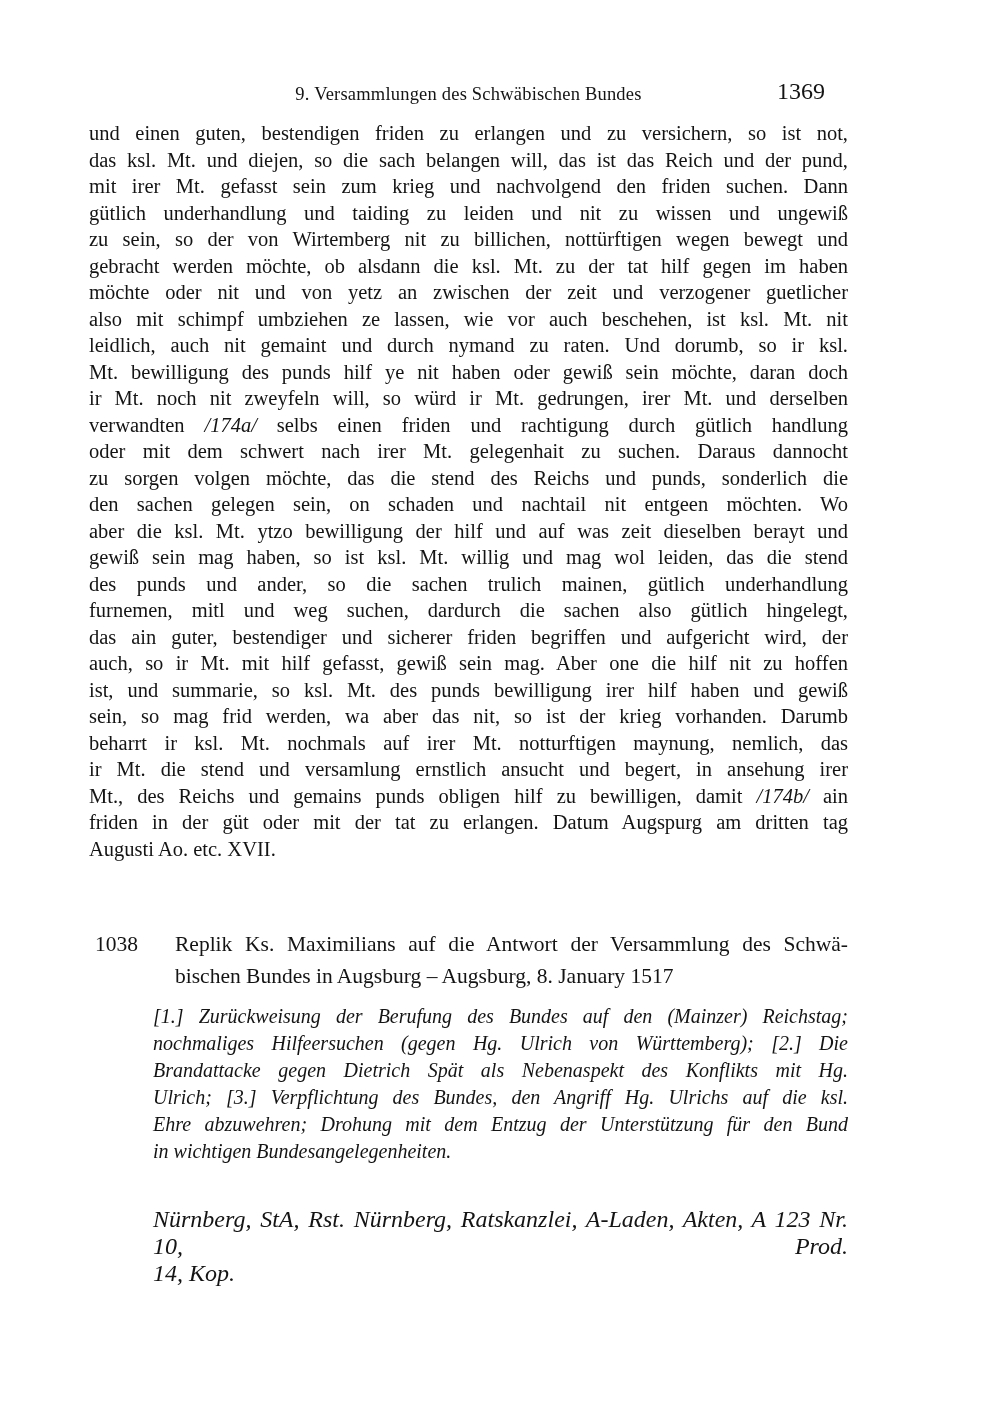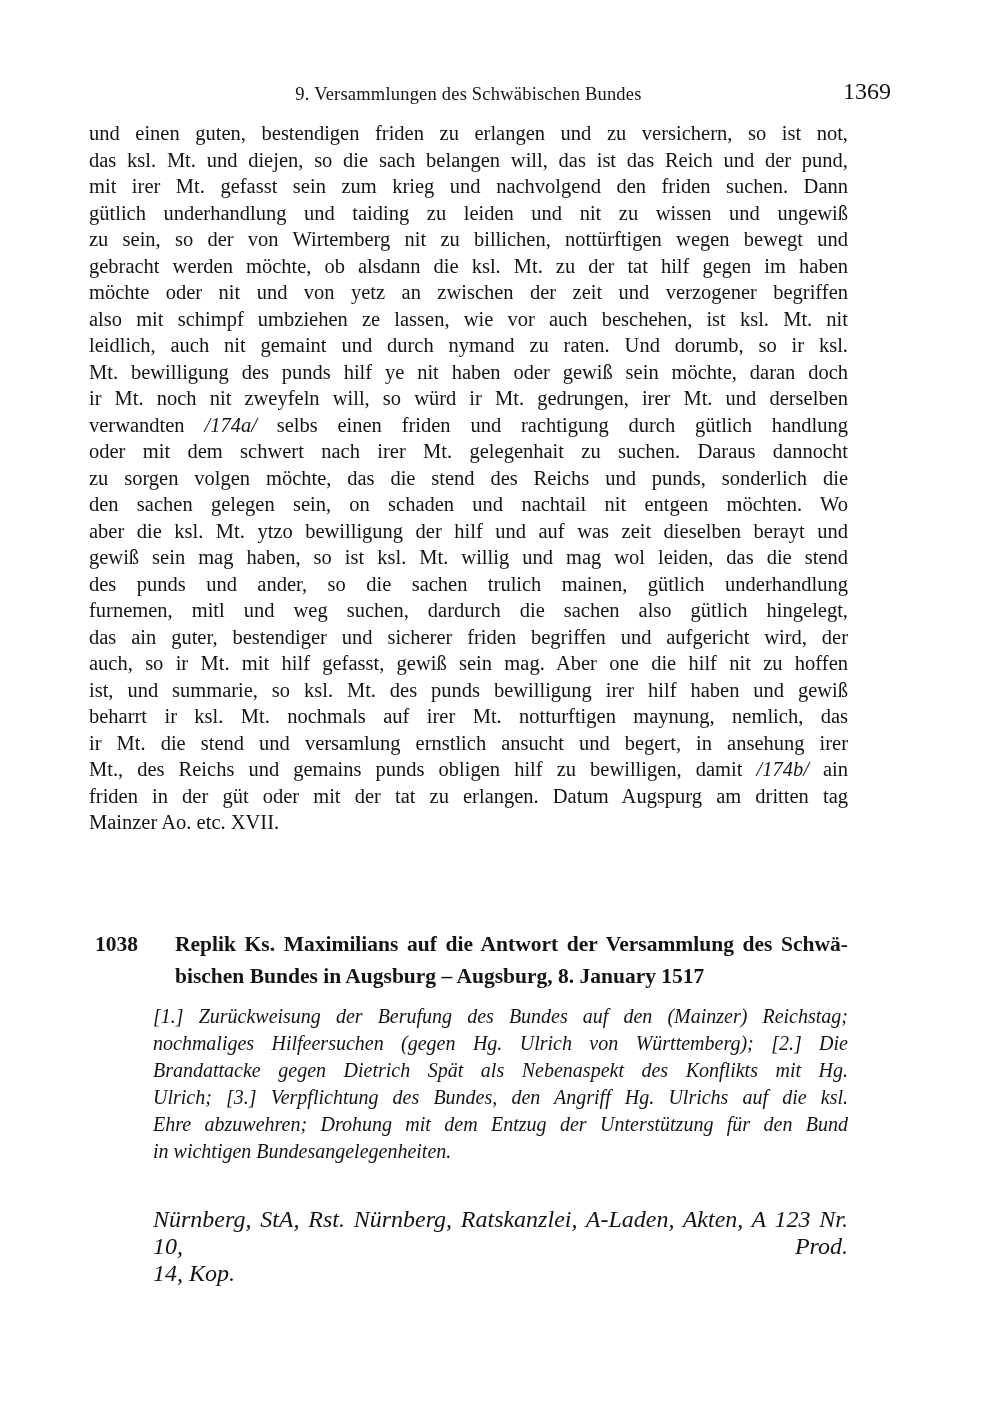--- a/index.html
+++ b/index.html
@@ -20,21 +20,21 @@
     left: 89px;
     width: 759px;
     text-align: center;
     font-size: 18.5px;
     letter-spacing: 0.2px;
     white-space: nowrap;
   }
   .page-num {
     position: absolute;
     top: 78px;
-    left: 823px;
+    left: 757px;
     width: 68px;
     text-align: right;
     font-size: 24px;
   }
   .body-block {
     position: absolute;
     top: 120px;
     left: 89px;
     width: 759px;
     font-size: 20.5px;
@@ -44,21 +44,21 @@
     text-align: justify;
     text-justify: inter-word;
     white-space: normal;
   }
   .line.jl { text-align-last: justify; }
   .entry-head {
     position: absolute;
     top: 928px;
     left: 95px;
     width: 753px;
-    font-weight: bold;
+    font-weight: normal;
     font-size: 21.5px;
     line-height: 32px;
   }
   .entry-num {
     position: absolute;
     left: 0;
     top: 0;
   }
   .entry-title { margin-left: 80px; }
   .summary-block {
@@ -91,41 +91,42 @@
 
   <div class="page-num">1369</div>
 
   <div class="body-block">
       <div class="line jl">und einen guten, bestendigen friden zu erlangen und zu versichern, so ist not,</div>
       <div class="line jl">das ksl. Mt. und diejen, so die sach belangen will, das ist das Reich und der pund,</div>
       <div class="line jl">mit irer Mt. gefasst sein zum krieg und nachvolgend den friden suchen. Dann</div>
       <div class="line jl">gütlich underhandlung und taiding zu leiden und nit zu wissen und ungewiß</div>
       <div class="line jl">zu sein, so der von Wirtemberg nit zu billichen, nottürftigen wegen bewegt und</div>
       <div class="line jl">gebracht werden möchte, ob alsdann die ksl. Mt. zu der tat hilf gegen im haben</div>
-      <div class="line jl">möchte oder nit und von yetz an zwischen der zeit und verzogener begriffen</div>
+      <div class="line jl">möchte oder nit und von yetz an zwischen der zeit und verzogener guetlicher</div>
       <div class="line jl">also mit schimpf umbziehen ze lassen, wie vor auch beschehen, ist ksl. Mt. nit</div>
       <div class="line jl">leidlich, auch nit gemaint und durch nymand zu raten. Und dorumb, so ir ksl.</div>
       <div class="line jl">Mt. bewilligung des punds hilf ye nit haben oder gewiß sein möchte, daran doch</div>
       <div class="line jl">ir Mt. noch nit zweyfeln will, so würd ir Mt. gedrungen, irer Mt. und derselben</div>
       <div class="line jl">verwandten <i class="folio">/174a/</i> selbs einen friden und rachtigung durch gütlich handlung</div>
       <div class="line jl">oder mit dem schwert nach irer Mt. gelegenhait zu suchen. Daraus dannocht</div>
       <div class="line jl">zu sorgen volgen möchte, das die stend des Reichs und punds, sonderlich die</div>
       <div class="line jl">den sachen gelegen sein, on schaden und nachtail nit entgeen möchten. Wo</div>
       <div class="line jl">aber die ksl. Mt. ytzo bewilligung der hilf und auf was zeit dieselben berayt und</div>
       <div class="line jl">gewiß sein mag haben, so ist ksl. Mt. willig und mag wol leiden, das die stend</div>
       <div class="line jl">des punds und ander, so die sachen trulich mainen, gütlich underhandlung</div>
       <div class="line jl">furnemen, mitl und weg suchen, dardurch die sachen also gütlich hingelegt,</div>
       <div class="line jl">das ain guter, bestendiger und sicherer friden begriffen und aufgericht wird, der</div>
       <div class="line jl">auch, so ir Mt. mit hilf gefasst, gewiß sein mag. Aber one die hilf nit zu hoffen</div>
       <div class="line jl">ist, und summarie, so ksl. Mt. des punds bewilligung irer hilf haben und gewiß</div>
+      <div class="line jl">sein, so mag frid werden, wa aber das nit, so ist der krieg vorhanden. Darumb</div>
       <div class="line jl">beharrt ir ksl. Mt. nochmals auf irer Mt. notturftigen maynung, nemlich, das</div>
       <div class="line jl">ir Mt. die stend und versamlung ernstlich ansucht und begert, in ansehung irer</div>
       <div class="line jl">Mt., des Reichs und gemains punds obligen hilf zu bewilligen, damit <i class="folio">/174b/</i> ain</div>
       <div class="line jl">friden in der güt oder mit der tat zu erlangen. Datum Augspurg am dritten tag</div>
-      <div class="line">Mainzer Ao. etc. XVII.</div>
+      <div class="line">Augusti Ao. etc. XVII.</div>
     </div>
 
   <div class="entry-head">
     <span class="entry-num">1038</span>
     <div class="entry-title">
         <div class="line jl">Replik Ks. Maximilians auf die Antwort der Versammlung des Schwä-</div>
         <div class="line">bischen Bundes in Augsburg – Augsburg, 8. January 1517</div>
       </div>
   </div>
 

